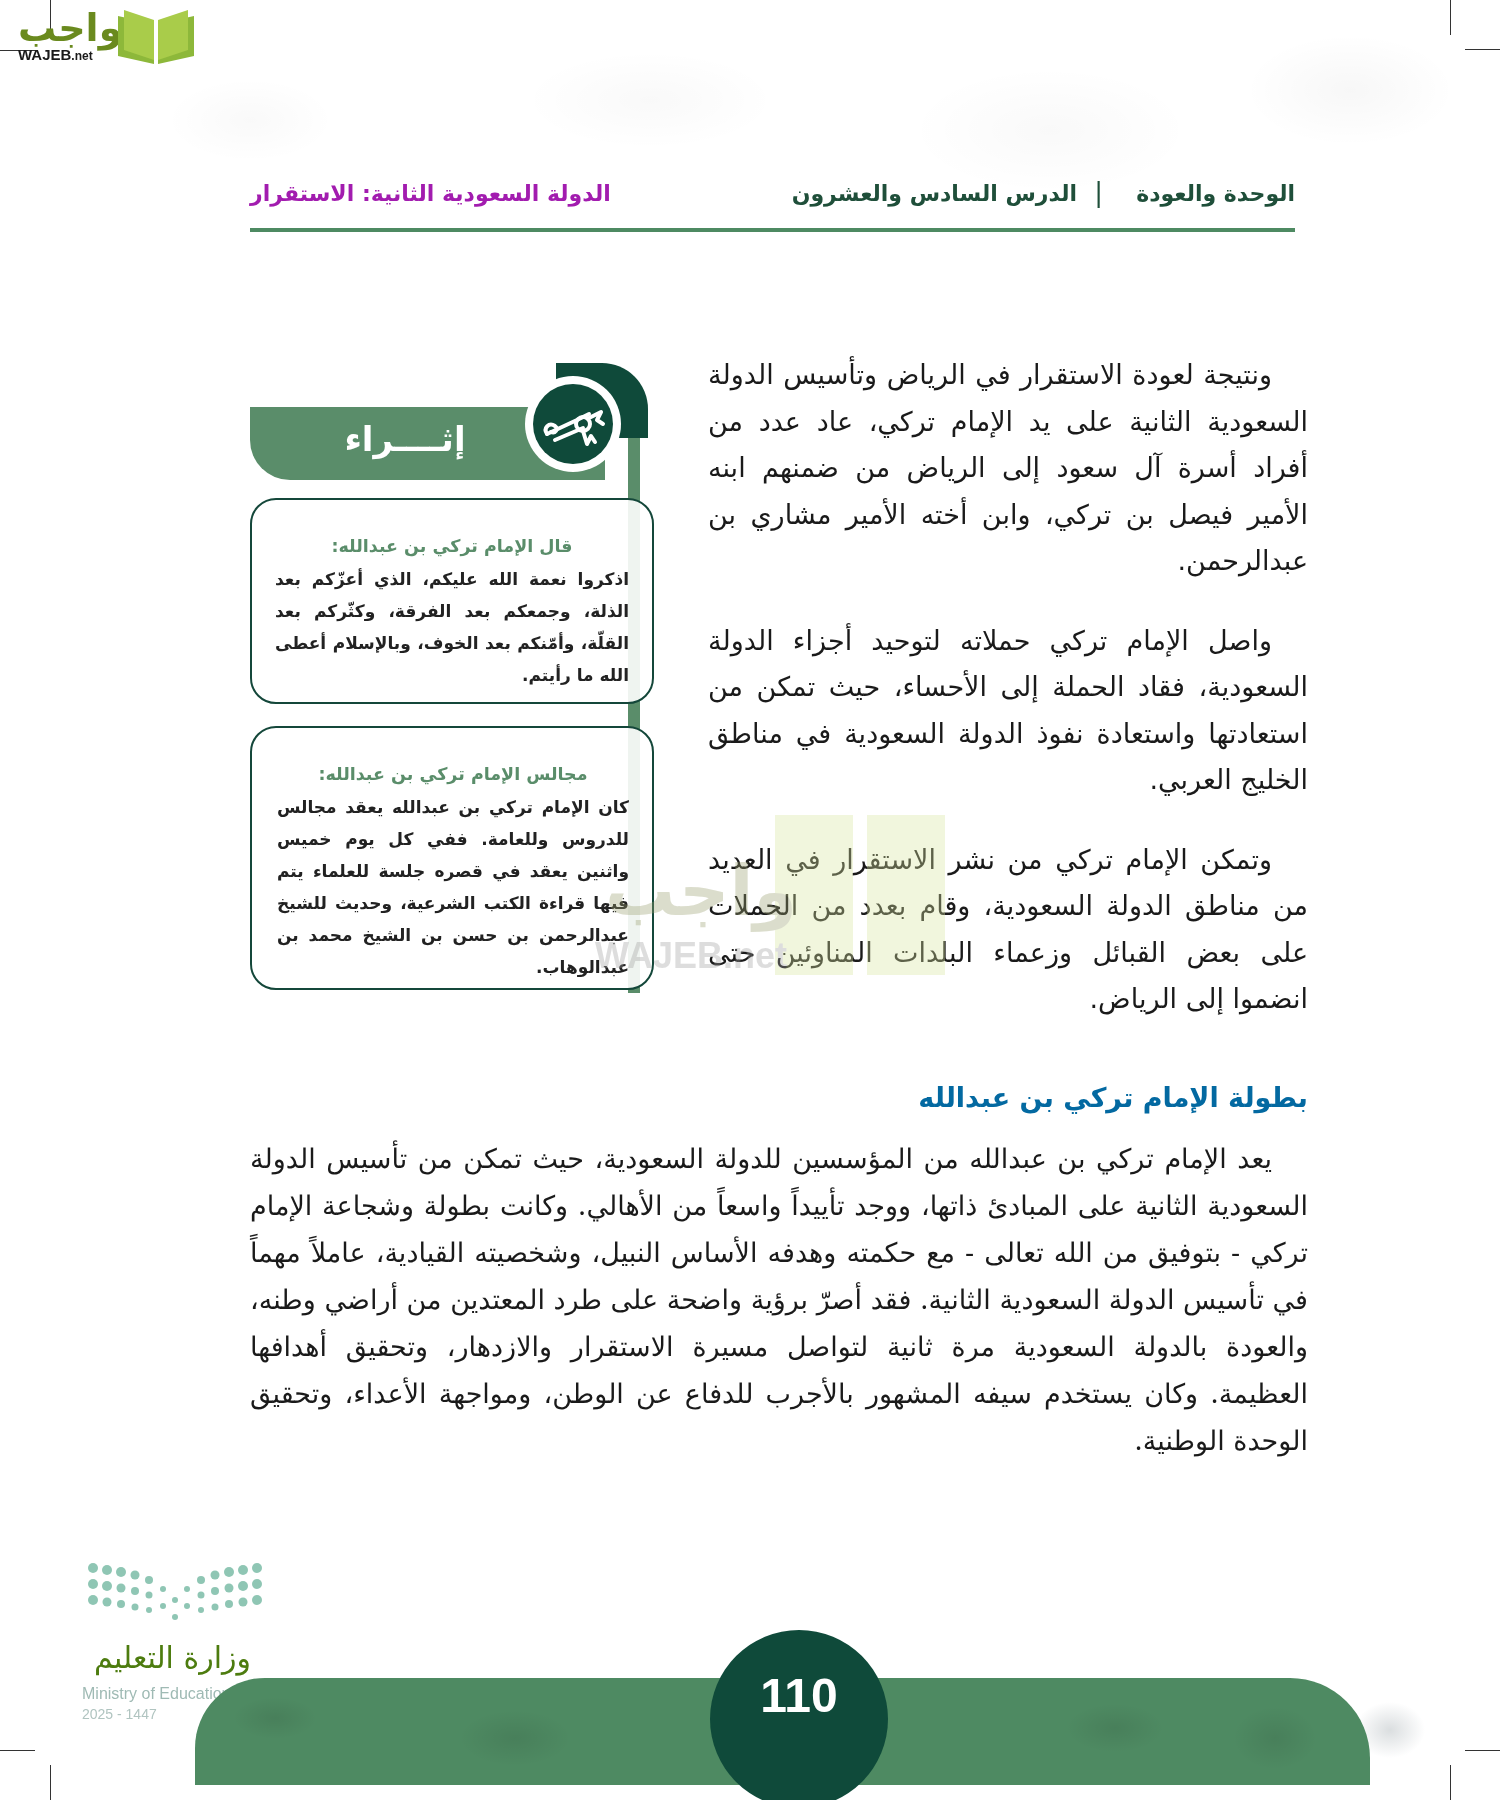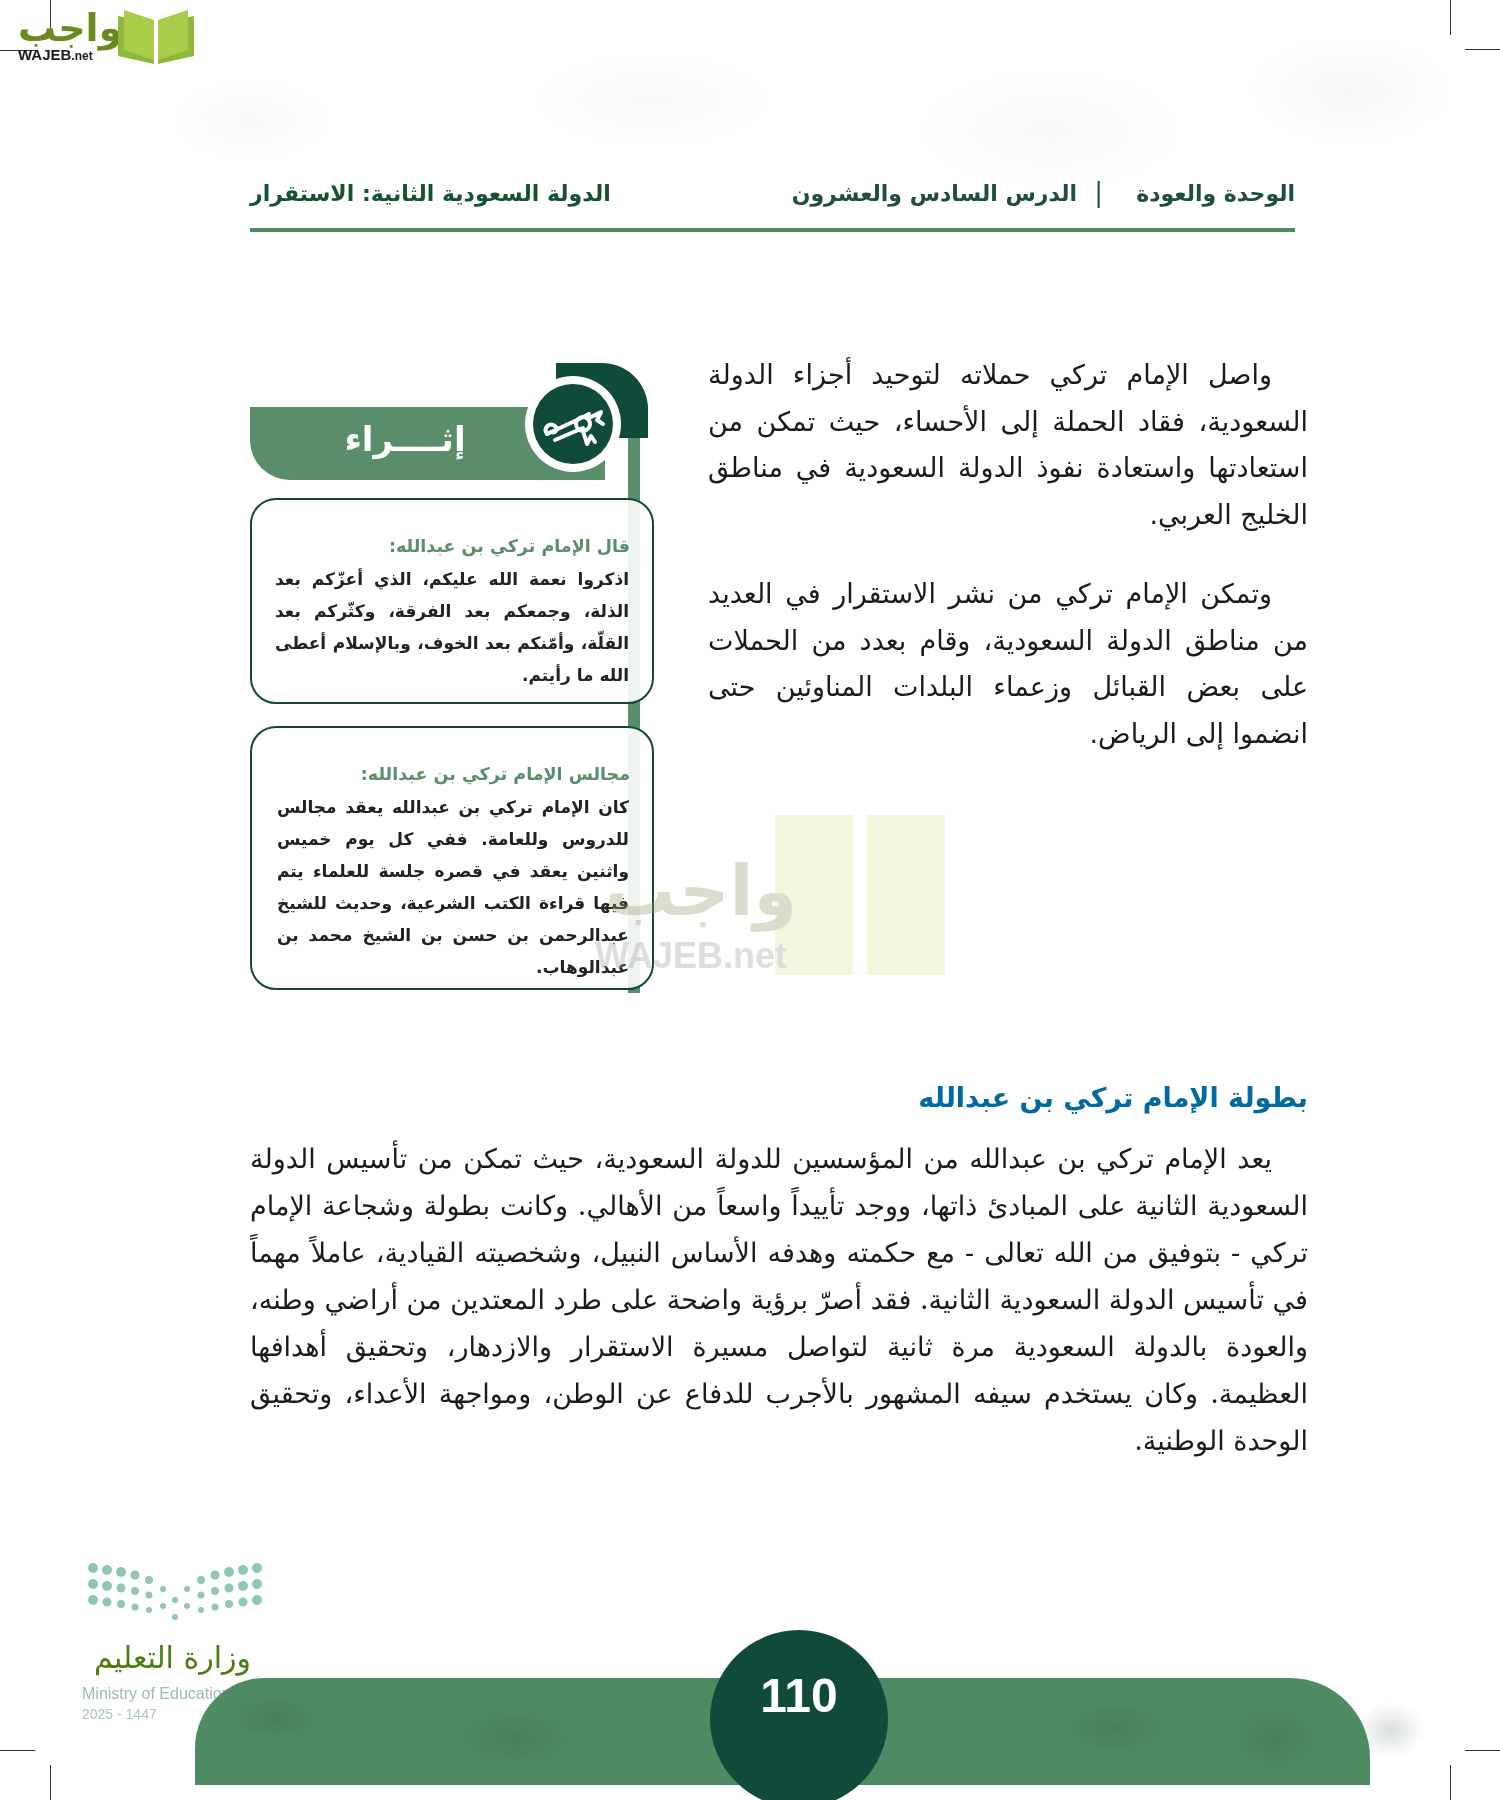--- a/index.html
+++ b/index.html
@@ -23,39 +23,39 @@
   .logo-ar { position:absolute; left:10px; top:0px; font-size:38px; font-weight:bold; color:#6a8a1e; font-family:"DejaVu Sans", sans-serif; direction:rtl; }
   .logo-en { position:absolute; left:10px; top:40px; font-size:15px; font-weight:bold; color:#1a1a1a; font-family:"Liberation Sans", sans-serif; }
   .logo-en small { font-size:12px; }
   .logo-book { position:absolute; left:108px; top:2px; width:80px; height:58px; }
 
   
   .header { position:absolute; left:250px; top:175px; width:1045px; height:40px; direction:rtl; }
   .header-unit { position:absolute; right:0; top:6px; font-size:22px; font-weight:bold; color:#1f4f3a; }
   .header-sep { position:absolute; right:192px; top:2px; font-size:26px; color:#1f4f3a; }
   .header-lesson { position:absolute; right:218px; top:6px; font-size:22px; font-weight:bold; color:#1f4f3a; }
-  .header-title { position:absolute; left:0; top:6px; font-size:22px; font-weight:bold; color:#14532d; direction:rtl; }
+  .header-title { position:absolute; left:0; top:6px; font-size:22px; font-weight:bold; color:#a21caf; direction:rtl; }
   .header-rule { position:absolute; left:250px; top:228px; width:1045px; height:4px; background:#4e8a62; }
 
   
   .col-right { position:absolute; left:708px; top:352px; width:600px; direction:rtl; text-align:justify; text-align-last:right; }
   .para { font-size:27px; line-height:46.5px; color:#1a1a1a; margin:0 0 33px 0; text-indent:36px; font-family:"DejaVu Sans", sans-serif; }
 
   
   .enrich-tab-top { position:absolute; left:556px; top:363px; width:92px; height:75px; background:#0f4a3a; border-radius:0 46px 0 0; }
   .enrich-stem { position:absolute; left:628px; top:438px; width:12px; height:555px; background:#5a8d6a; }
   .enrich-header { position:absolute; left:250px; top:407px; width:355px; height:73px; background:#5a8d6a; border-radius:0 0 0 40px; }
   .enrich-title { position:absolute; left:0; top:12px; width:310px; text-align:center; font-size:34px; font-weight:bold; color:#ffffff; direction:rtl; }
   .enrich-badge { position:absolute; left:525px; top:376px; width:96px; height:96px; border-radius:50%; background:#ffffff; }
   .enrich-badge-inner { position:absolute; left:8px; top:8px; width:80px; height:80px; border-radius:50%; background:#0f4a3a; }
 
   .qbox { position:absolute; left:250px; width:404px; border:2.5px solid #14473a; border-radius:26px; background:rgba(255,255,255,0.9); direction:rtl; box-sizing:border-box; padding:22px 22px 0 22px; }
   .qbox-1 { top:498px; height:206px; }
   .qbox-2 { top:726px; height:264px;padding-left:24px; }
-  .q-title { font-size:17.5px; font-weight:bold; color:#5a8d6a; line-height:32px; margin:8px 0 0 0; }
+  .q-title { font-size:17.5px; font-weight:bold; color:#5a8d6a; line-height:32px; margin:8px 0 0 0;text-align:center; }
   .q-body { font-size:17px; font-weight:bold; color:#222; line-height:32px; margin:1px; text-align:justify; text-align-last:right; }
 
   
   .section-title { position:absolute; right:192px; top:1082px; font-size:27px; font-weight:bold; color:#0369a1; direction:rtl; }
   .col-full { position:absolute; left:250px; top:1135px; width:1058px; direction:rtl; text-align:justify; text-align-last:right; }
   .para-full { font-size:27px; line-height:47px; color:#1a1a1a; margin:0; text-indent:36px; font-family:"DejaVu Serif", serif; }
 
   
   .wm { position:absolute; left:595px; top:815px; width:370px; height:160px; opacity:0.35; pointer-events:none; }
   .wm-book { position:absolute; left:180px; top:0; width:170px; height:160px; background:linear-gradient(90deg,#d9e6a0 0 46%, transparent 46% 54%, #d9e6a0 54% 100%); }
@@ -108,20 +108,21 @@
 
 <div class="header">
   <span class="header-unit">الوحدة والعودة</span>
   <span class="header-sep">|</span>
   <span class="header-lesson">الدرس السادس والعشرون</span>
   <span class="header-title">الدولة السعودية الثانية: الاستقرار</span>
 </div>
 <div class="header-rule"></div>
 
 <div class="col-right">
+  <p class="para">ونتيجة لعودة الاستقرار في الرياض وتأسيس الدولة السعودية الثانية على يد الإمام تركي، عاد عدد من أفراد أسرة آل سعود إلى الرياض من ضمنهم ابنه الأمير فيصل بن تركي، وابن أخته الأمير مشاري بن عبدالرحمن.</p>
   <p class="para">واصل الإمام تركي حملاته لتوحيد أجزاء الدولة السعودية، فقاد الحملة إلى الأحساء، حيث تمكن من استعادتها واستعادة نفوذ الدولة السعودية في مناطق الخليج العربي.</p>
   <p class="para">وتمكن الإمام تركي من نشر الاستقرار في العديد من مناطق الدولة السعودية، وقام بعدد من الحملات على بعض القبائل وزعماء البلدات المناوئين حتى انضموا إلى الرياض.</p>
 </div>
 
 <div class="enrich-tab-top"></div>
 <div class="enrich-stem"></div>
 <div class="enrich-header">
   <div class="enrich-title">إثــــراء</div>
 </div>
 <div class="enrich-badge">

